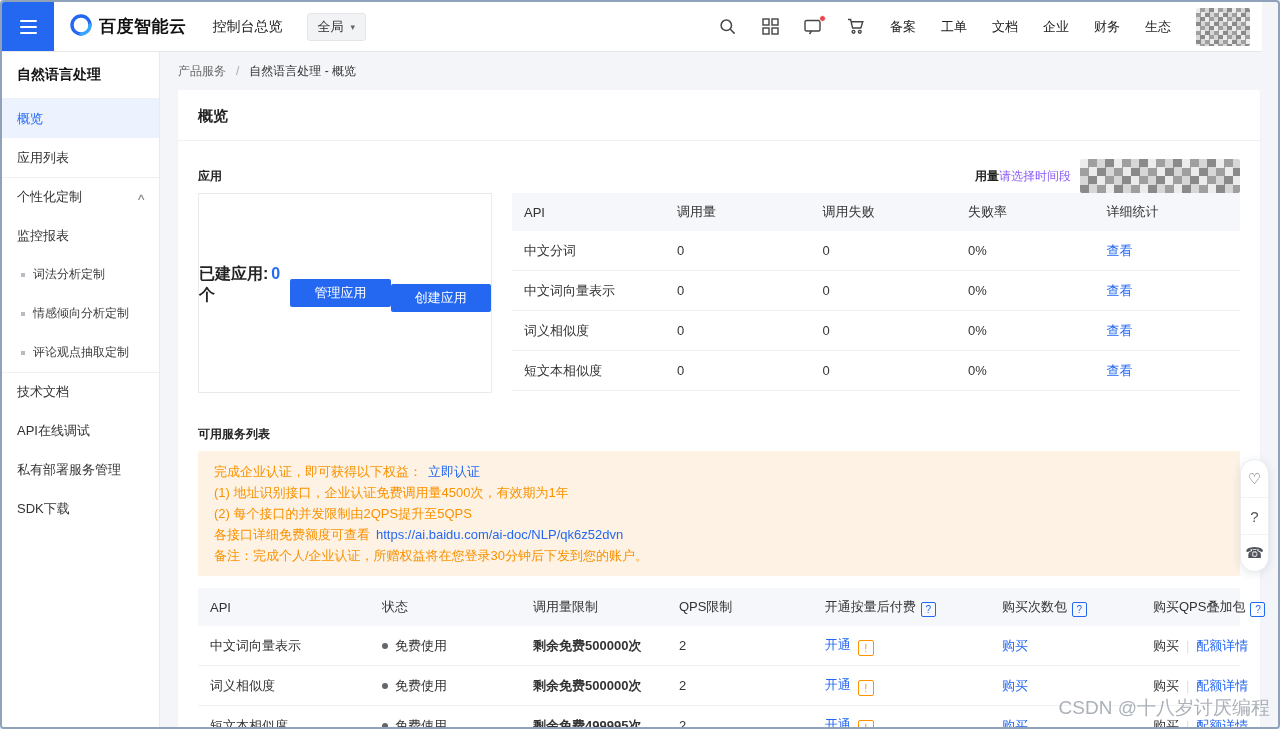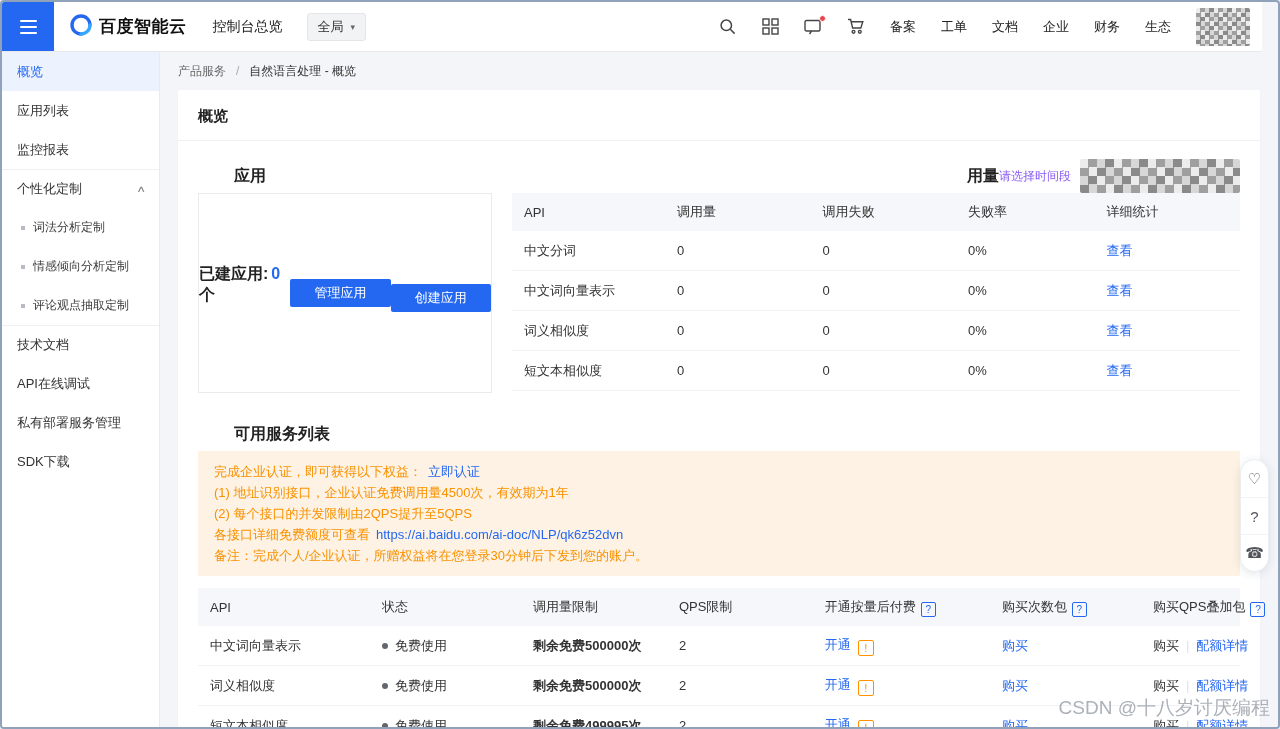--- a/index.html
+++ b/index.html
@@ -44,21 +44,21 @@
   .breadcrumb { height:38px; display:flex; align-items:center; gap:10px; padding:0 18px; font-size:12px; }
   .bc-parent { color:#666; cursor:pointer; text-decoration:none; }
   .bc-sep { color:#aaa; }
   .bc-current { color:#333; }
   .card { margin:0 18px; background:#fff; border-radius:2px; min-height:900px; box-shadow:0 1px 2px rgba(0,0,0,.03); }
   .card-title { padding:17px 20px 14px; font-size:15px; font-weight:bold; color:#222; border-bottom:1px solid #eef0f2; }
 
   .two-col { display:flex; gap:20px; padding:18px 20px 24px; }
   .col-left { width:294px; flex:none; }
   .col-right { flex:1; min-width:0; }
-  .sec-title { font-size:16px; font-weight:bold; color:#222; height:34px; display:flex; align-items:center;margin-left:36px; }
+  .sec-title { font-size:12px; font-weight:bold; color:#222; height:34px; display:flex; align-items:center; }
   .app-box { height:200px; border:1px solid #e8eaed; display:flex; flex-direction:row; align-items:center; justify-content:center; }
   .app-count { font-size:16px; color:#222; font-weight:bold; margin-bottom:16px; }
   .app-count .num { color:#2468F2; margin:0 3px; }
   .btn { width:110px; height:28px; background:#2468F2; color:#fff; font-size:13px; border:none; border-radius:2px; cursor:pointer; display:flex; align-items:center; justify-content:center; }
   .btn + .btn { margin-top:10px; }
 
   .usage-head { display:flex; align-items:center; justify-content:flex-end; height:34px; }
   .time-picker { display:flex; align-items:center; gap:9px; }
   .time-label { font-size:12px; color:#8b5cf6; }
   .time-mosaic { width:160px; height:34px; border-radius:2px; cursor:pointer; }
@@ -149,27 +149,28 @@
       <a class="tb-link">工单</a>
       <a class="tb-link">文档</a>
       <a class="tb-link">企业</a>
       <a class="tb-link">财务</a>
       <a class="tb-link">生态</a>
       <div class="avatar-mosaic mosaic"></div>
     </div>
   </header>
 
   <nav class="sidebar">
+    <div class="sb-title">自然语言处理</div>
     <div class="sb-item active">概览</div>
     <div class="sb-item">应用列表</div>
-    <div class="sb-item">监控报表</div>
     <div class="sb-item group">
       <span>个性化定制</span>
       <span class="chev-up">∧</span>
     </div>
+    <div class="sb-item">监控报表</div>
     <div class="sb-item sub">
       <span class="bullet"></span>
       <span>词法分析定制</span>
     </div>
     <div class="sb-item sub">
       <span class="bullet"></span>
       <span>情感倾向分析定制</span>
     </div>
     <div class="sb-item sub">
       <span class="bullet"></span>

